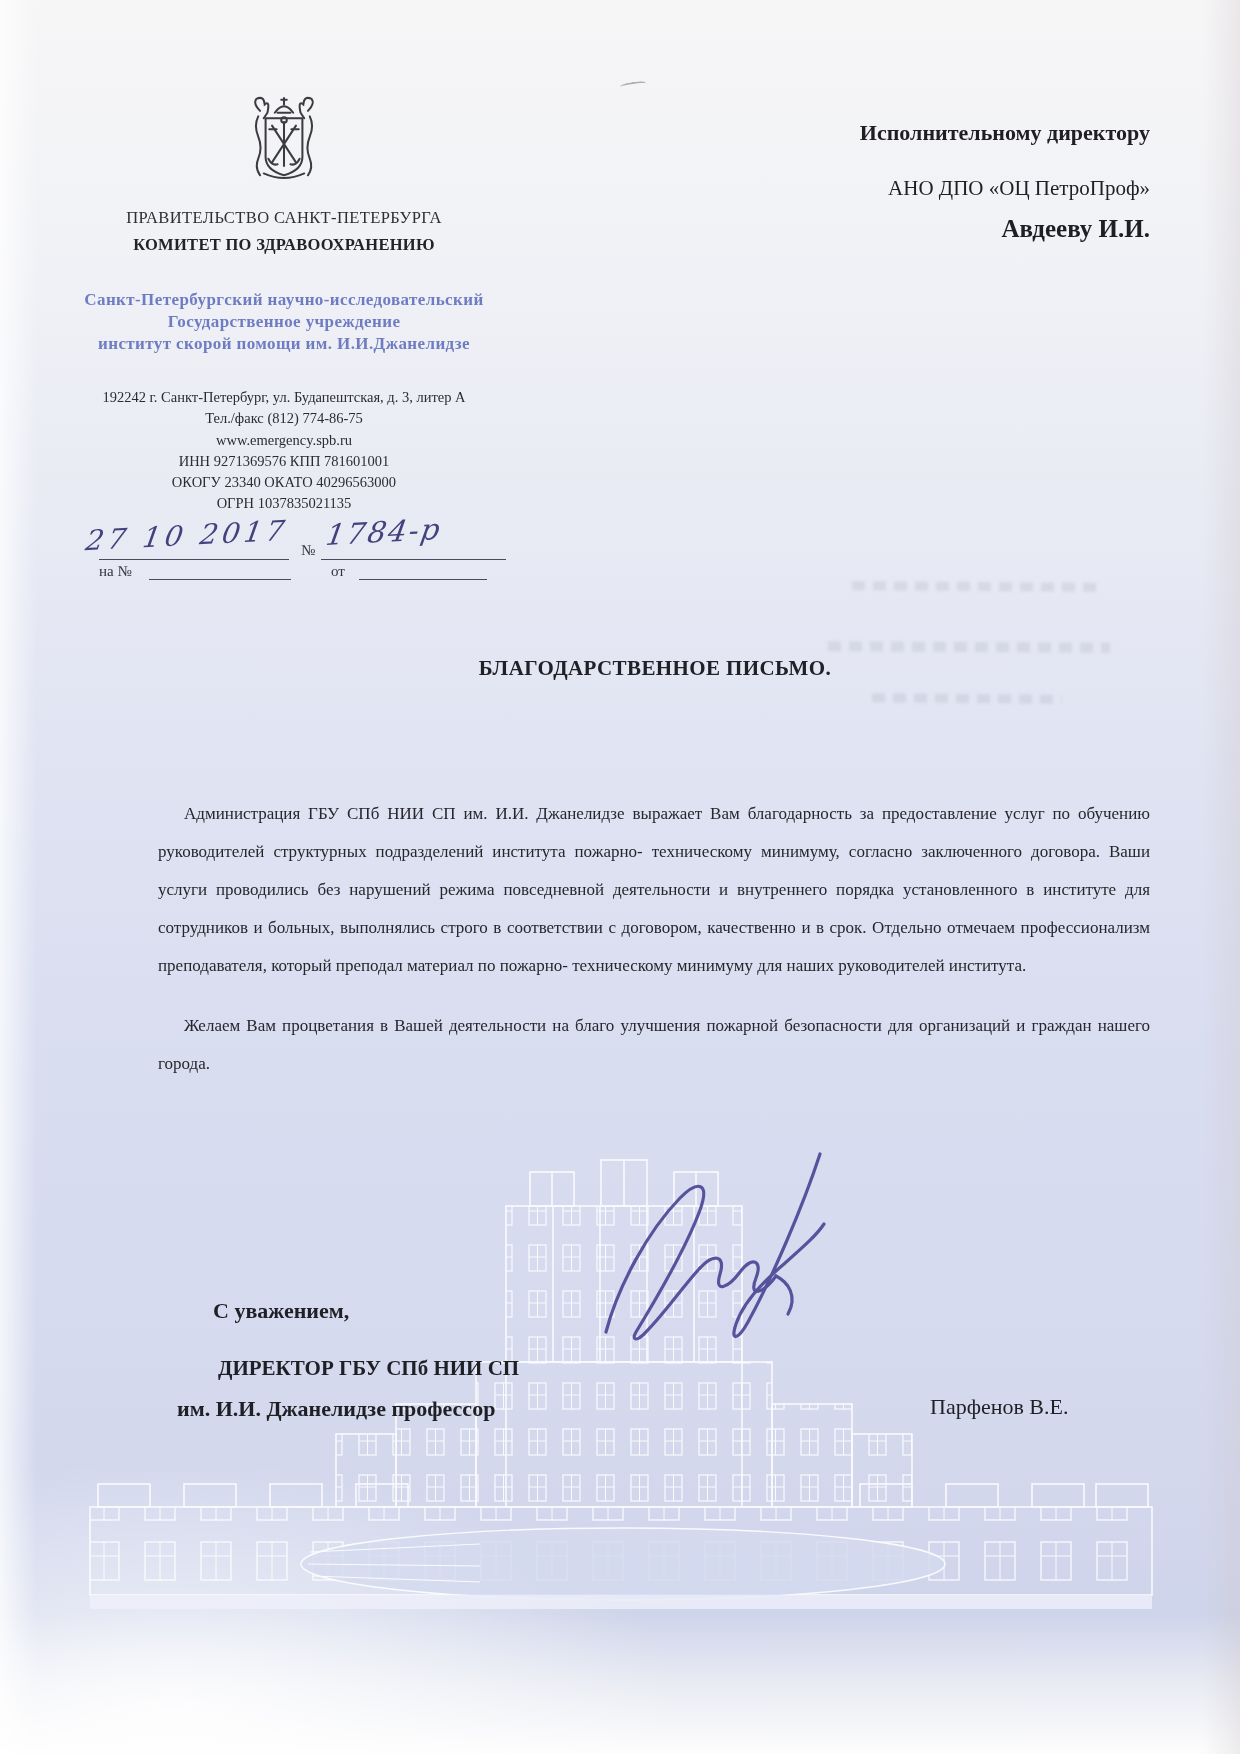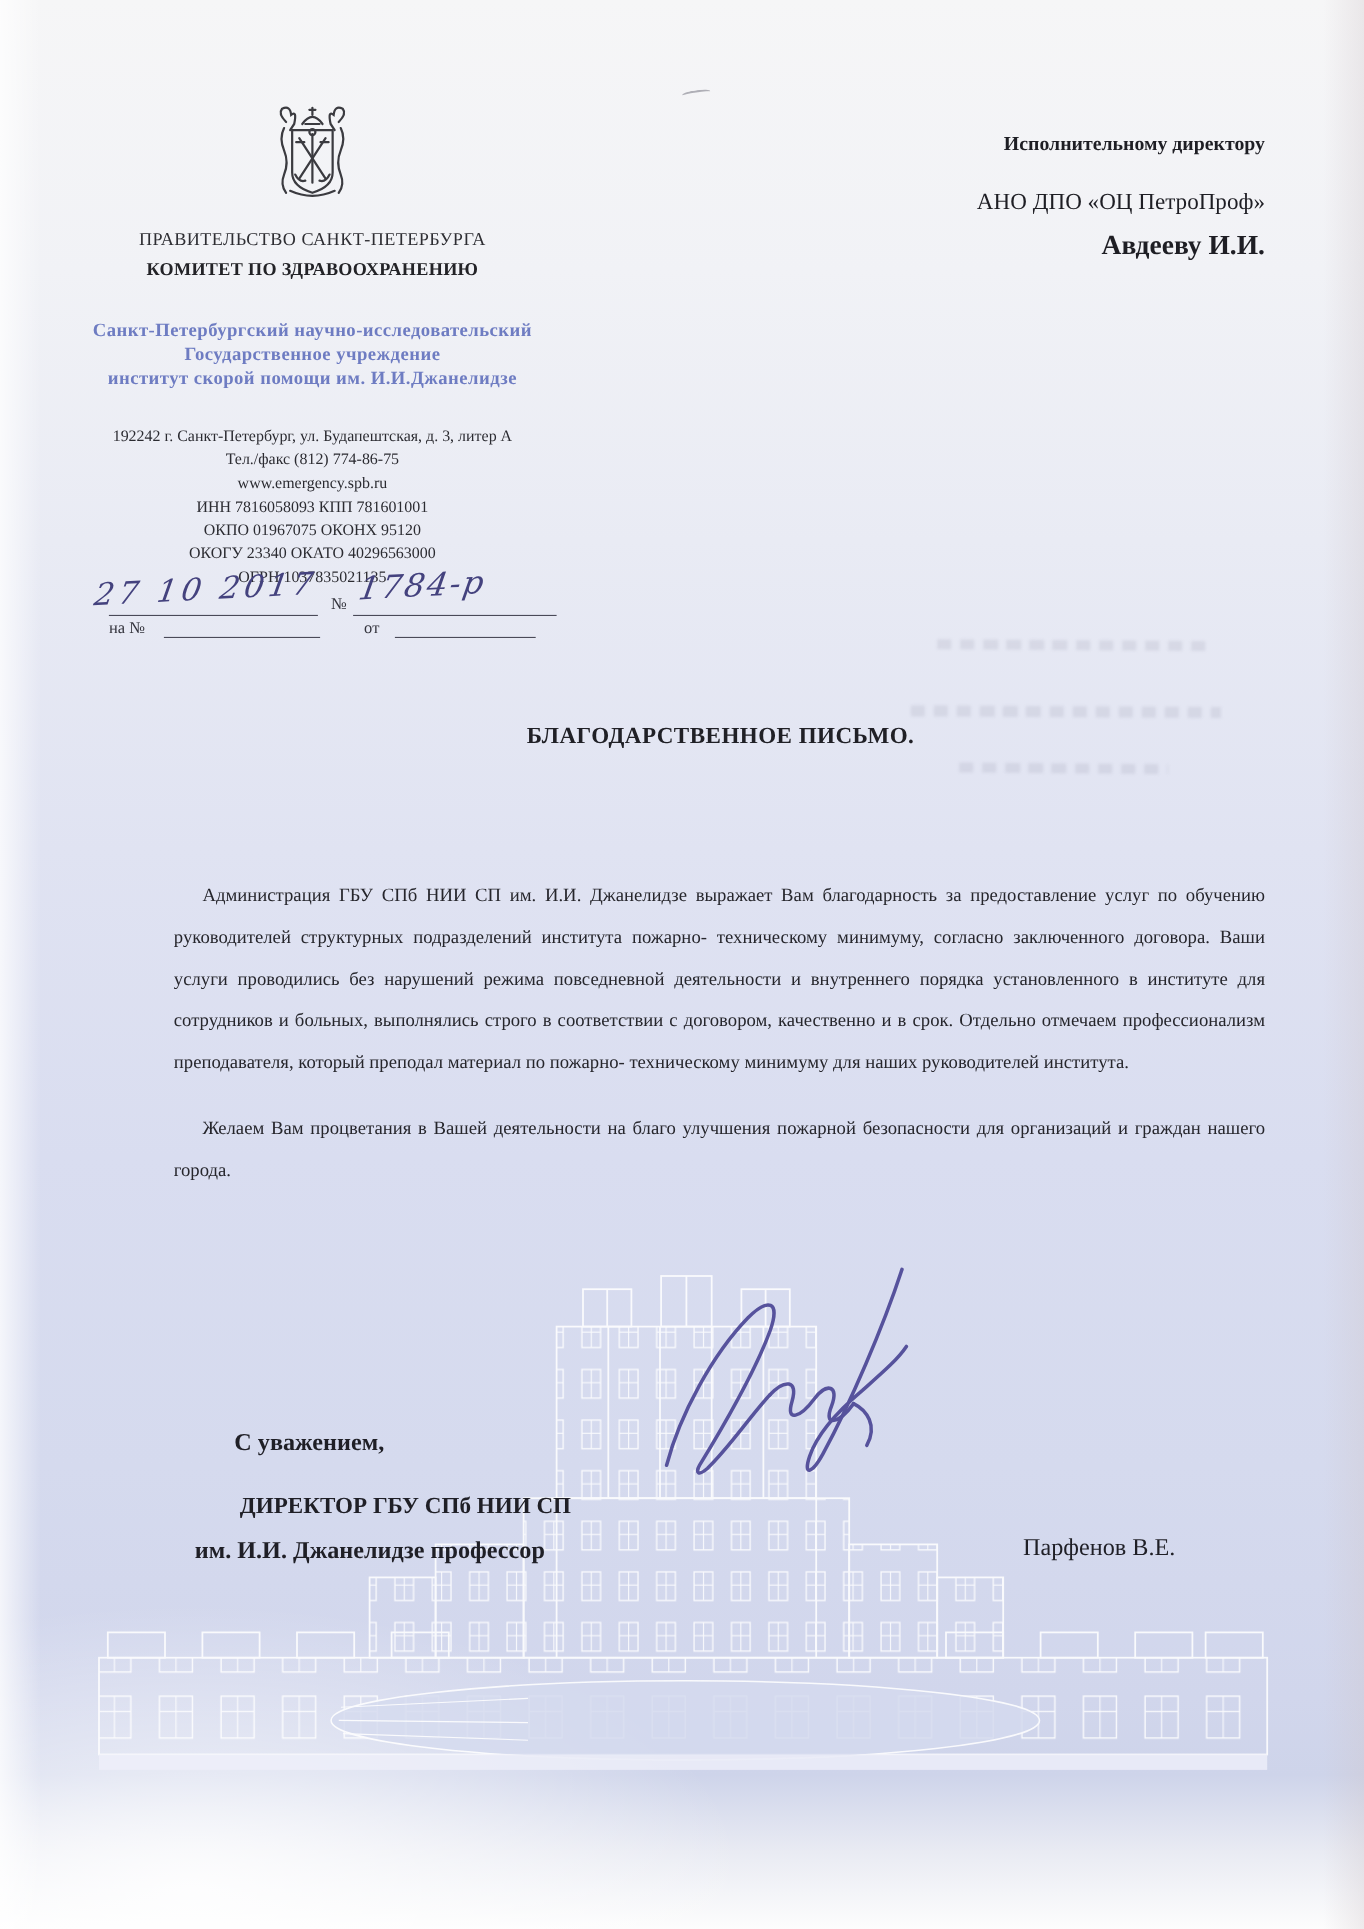--- a/index.html
+++ b/index.html
@@ -33,21 +33,21 @@
   .uline { position:absolute; border-top:1.5px solid #4a4a58; }
   .u1 { left:14px;  top:44px; width:190px; }
   .u2 { left:236px; top:44px; width:185px; }
   .u3 { left:64px;  top:64px; width:142px; }
   .u4 { left:274px; top:64px; width:128px; }
   .lbl-na { position:absolute; left:14px;  top:48px; }
   .lbl-ot { position:absolute; left:246px; top:48px; }
 
   
   .recipient { position:absolute; left:700px; top:120px; width:450px; text-align:right; color:#1e1e24; }
-  .rcp1 { font-size:18px; font-weight:bold;font-family:Liberation Serif, serif; }
+  .rcp1 { font-size:22px; font-weight:bold;font-family:Liberation Serif, serif; }
   .rcp2 { margin-top:30px; font-size:21px; font-weight:normal; }
   .rcp3 { margin-top:14px; font-size:25px; font-weight:bold; }
 
   
   .heading { position:absolute; left:85px; top:642px; width:1140px; text-align:center;
              font-size:21px; font-weight:bold; letter-spacing:.4px; color:#202026;margin-top:14px; }
   .body-text { position:absolute; left:158px; top:795px; width:992px;
                font-size:17px; line-height:38px; text-align:justify; color:#26262c; }
   .body-text p { text-indent:26px; }
   .body-text p + p { margin-top:22px; }
@@ -167,22 +167,21 @@
       <div class="committee">КОМИТЕТ ПО ЗДРАВООХРАНЕНИЮ</div>
       <div class="inst">
         <div>Санкт-Петербургский научно-исследовательский</div>
         <div>Государственное учреждение</div>
         <div>институт скорой помощи им. И.И.Джанелидзе</div>
       </div>
       <div class="contacts">
         <div>192242 г. Санкт-Петербург, ул. Будапештская, д. 3, литер А</div>
         <div>Тел./факс (812) 774-86-75</div>
         <div>www.emergency.spb.ru</div>
-        <div>ИНН 7816058093 КПП 781601001</div>
-        <div>ОКПО 01967075 ОКОНХ 95120</div>
+        <div>ИНН 9271369576 КПП 781601001</div>
         <div>ОКОГУ 23340 ОКАТО 40296563000</div>
         <div>ОГРН 1037835021135</div>
       </div>
     </div>
 
     <div class="ref">
       <span class="hw hw-date">27 10 2017</span>
       <span class="no-sign">№</span>
       <span class="hw hw-num">1784-р</span>
       <span class="uline u1"></span>

